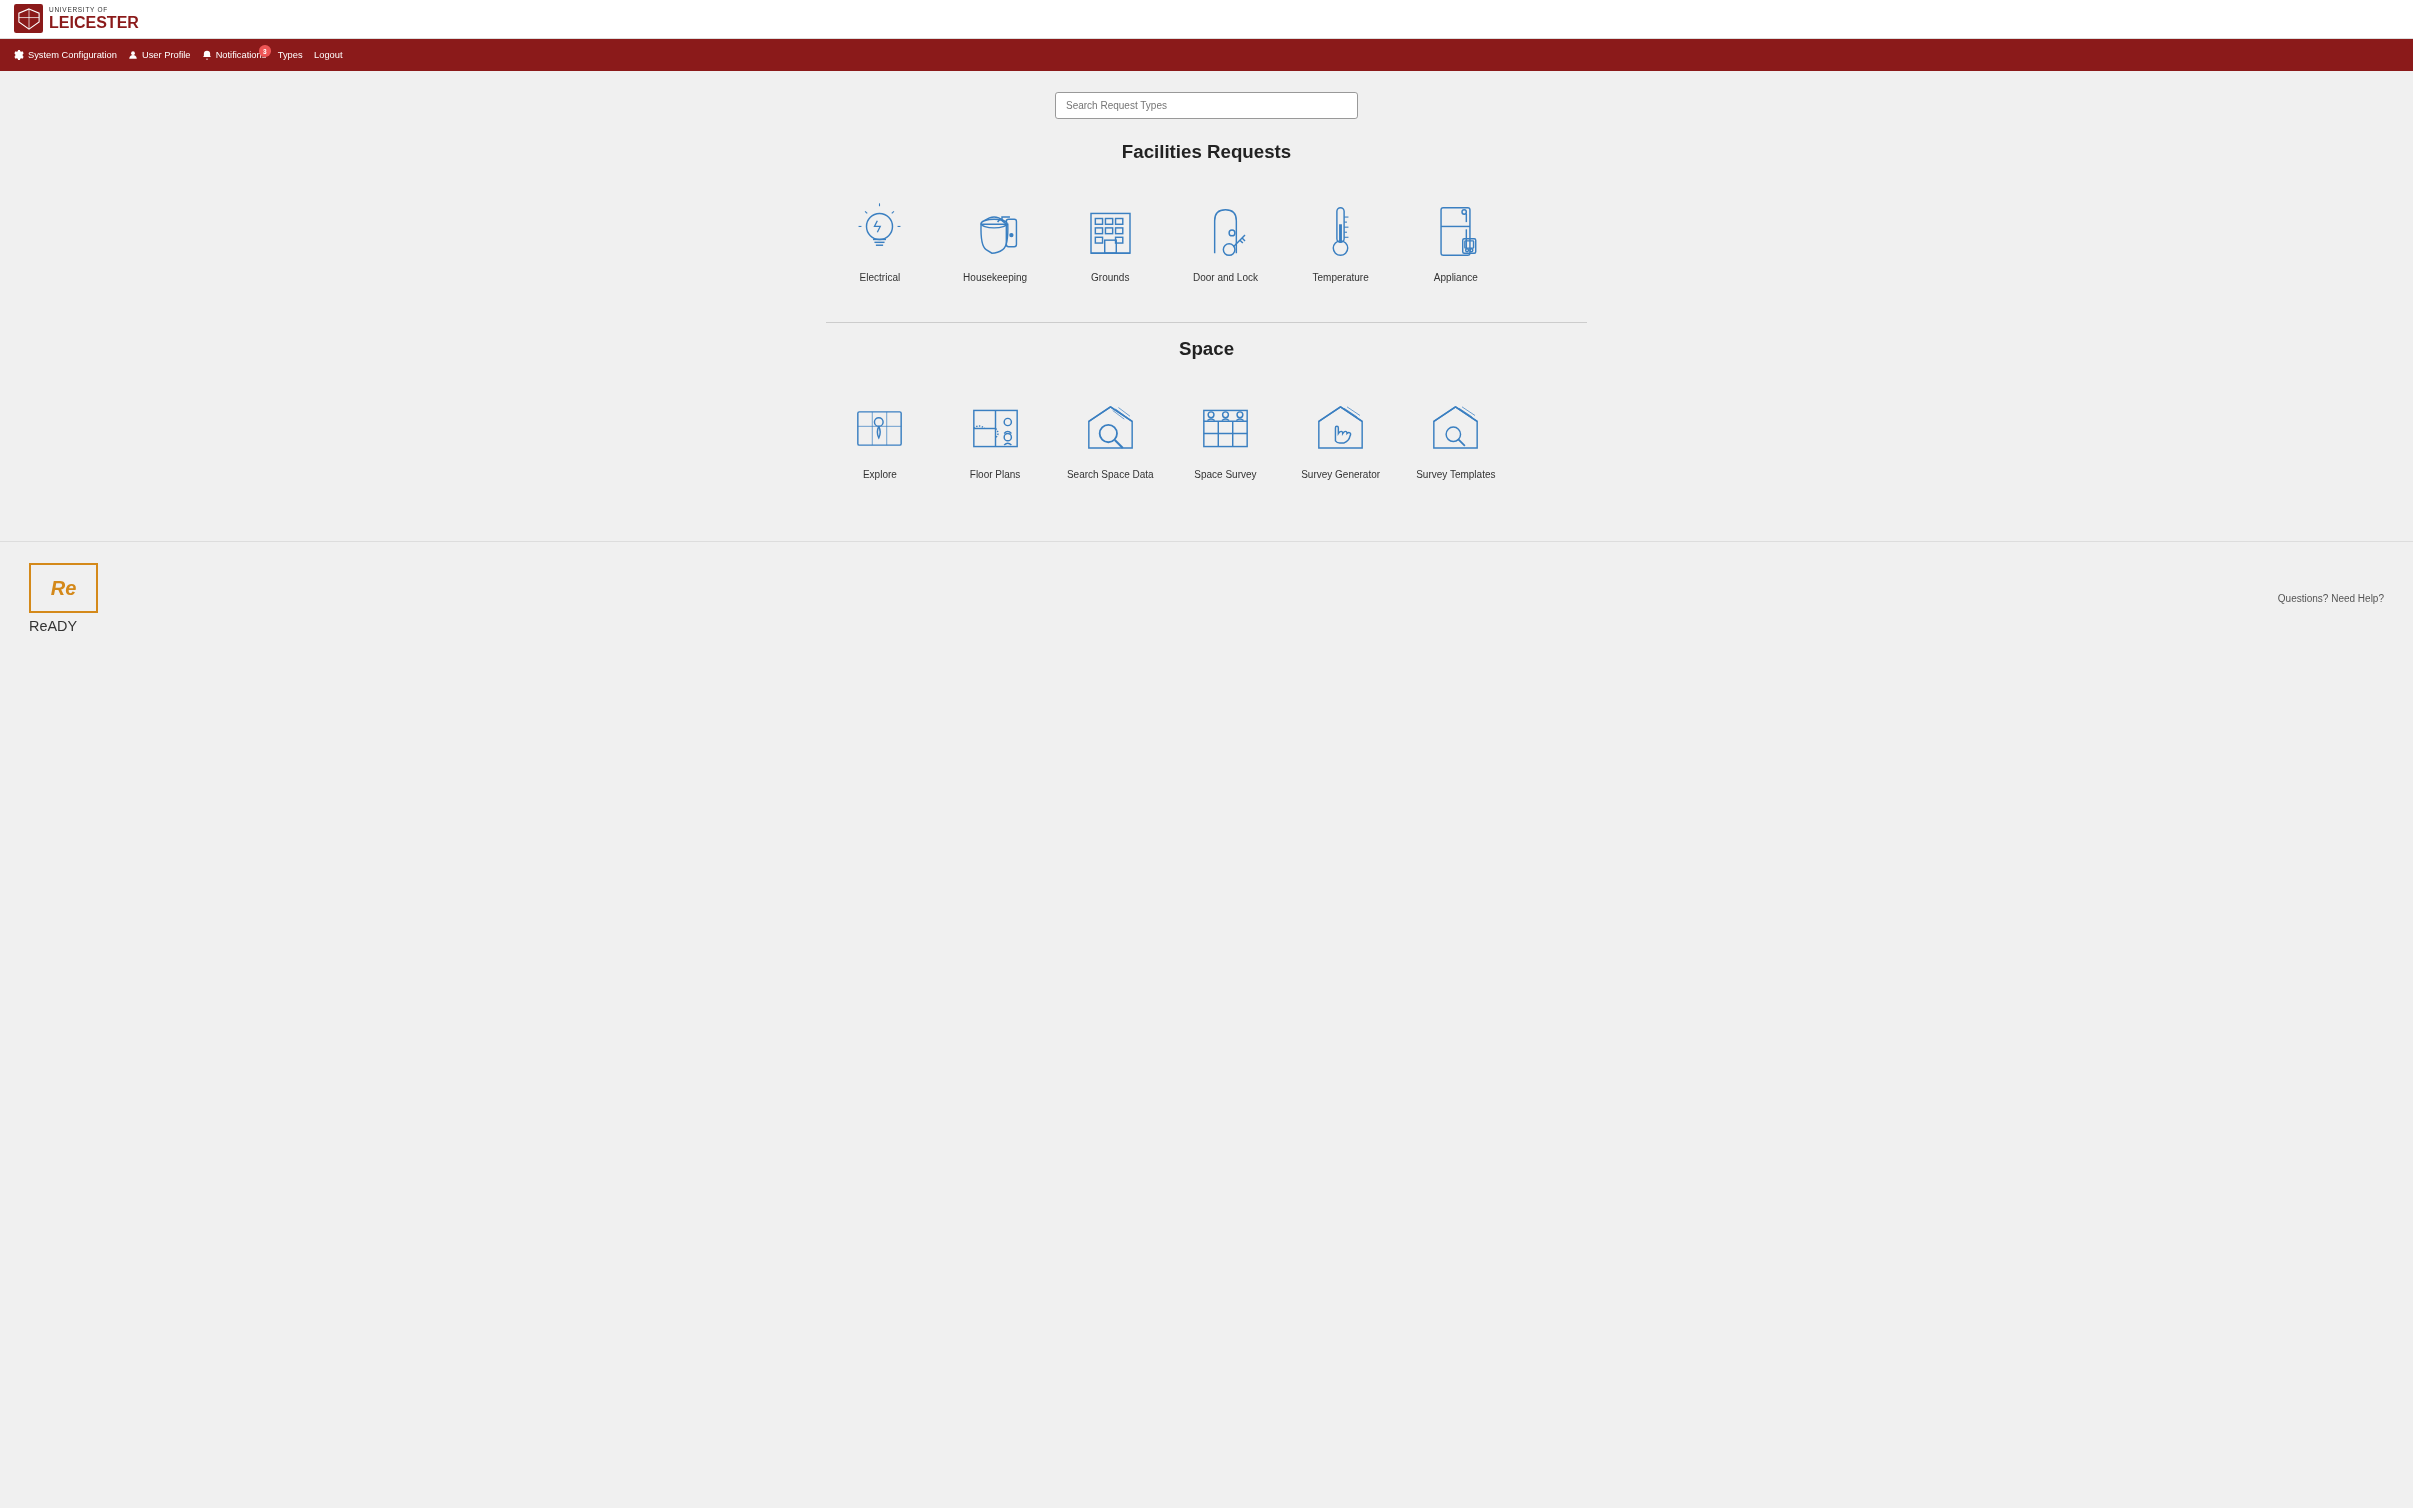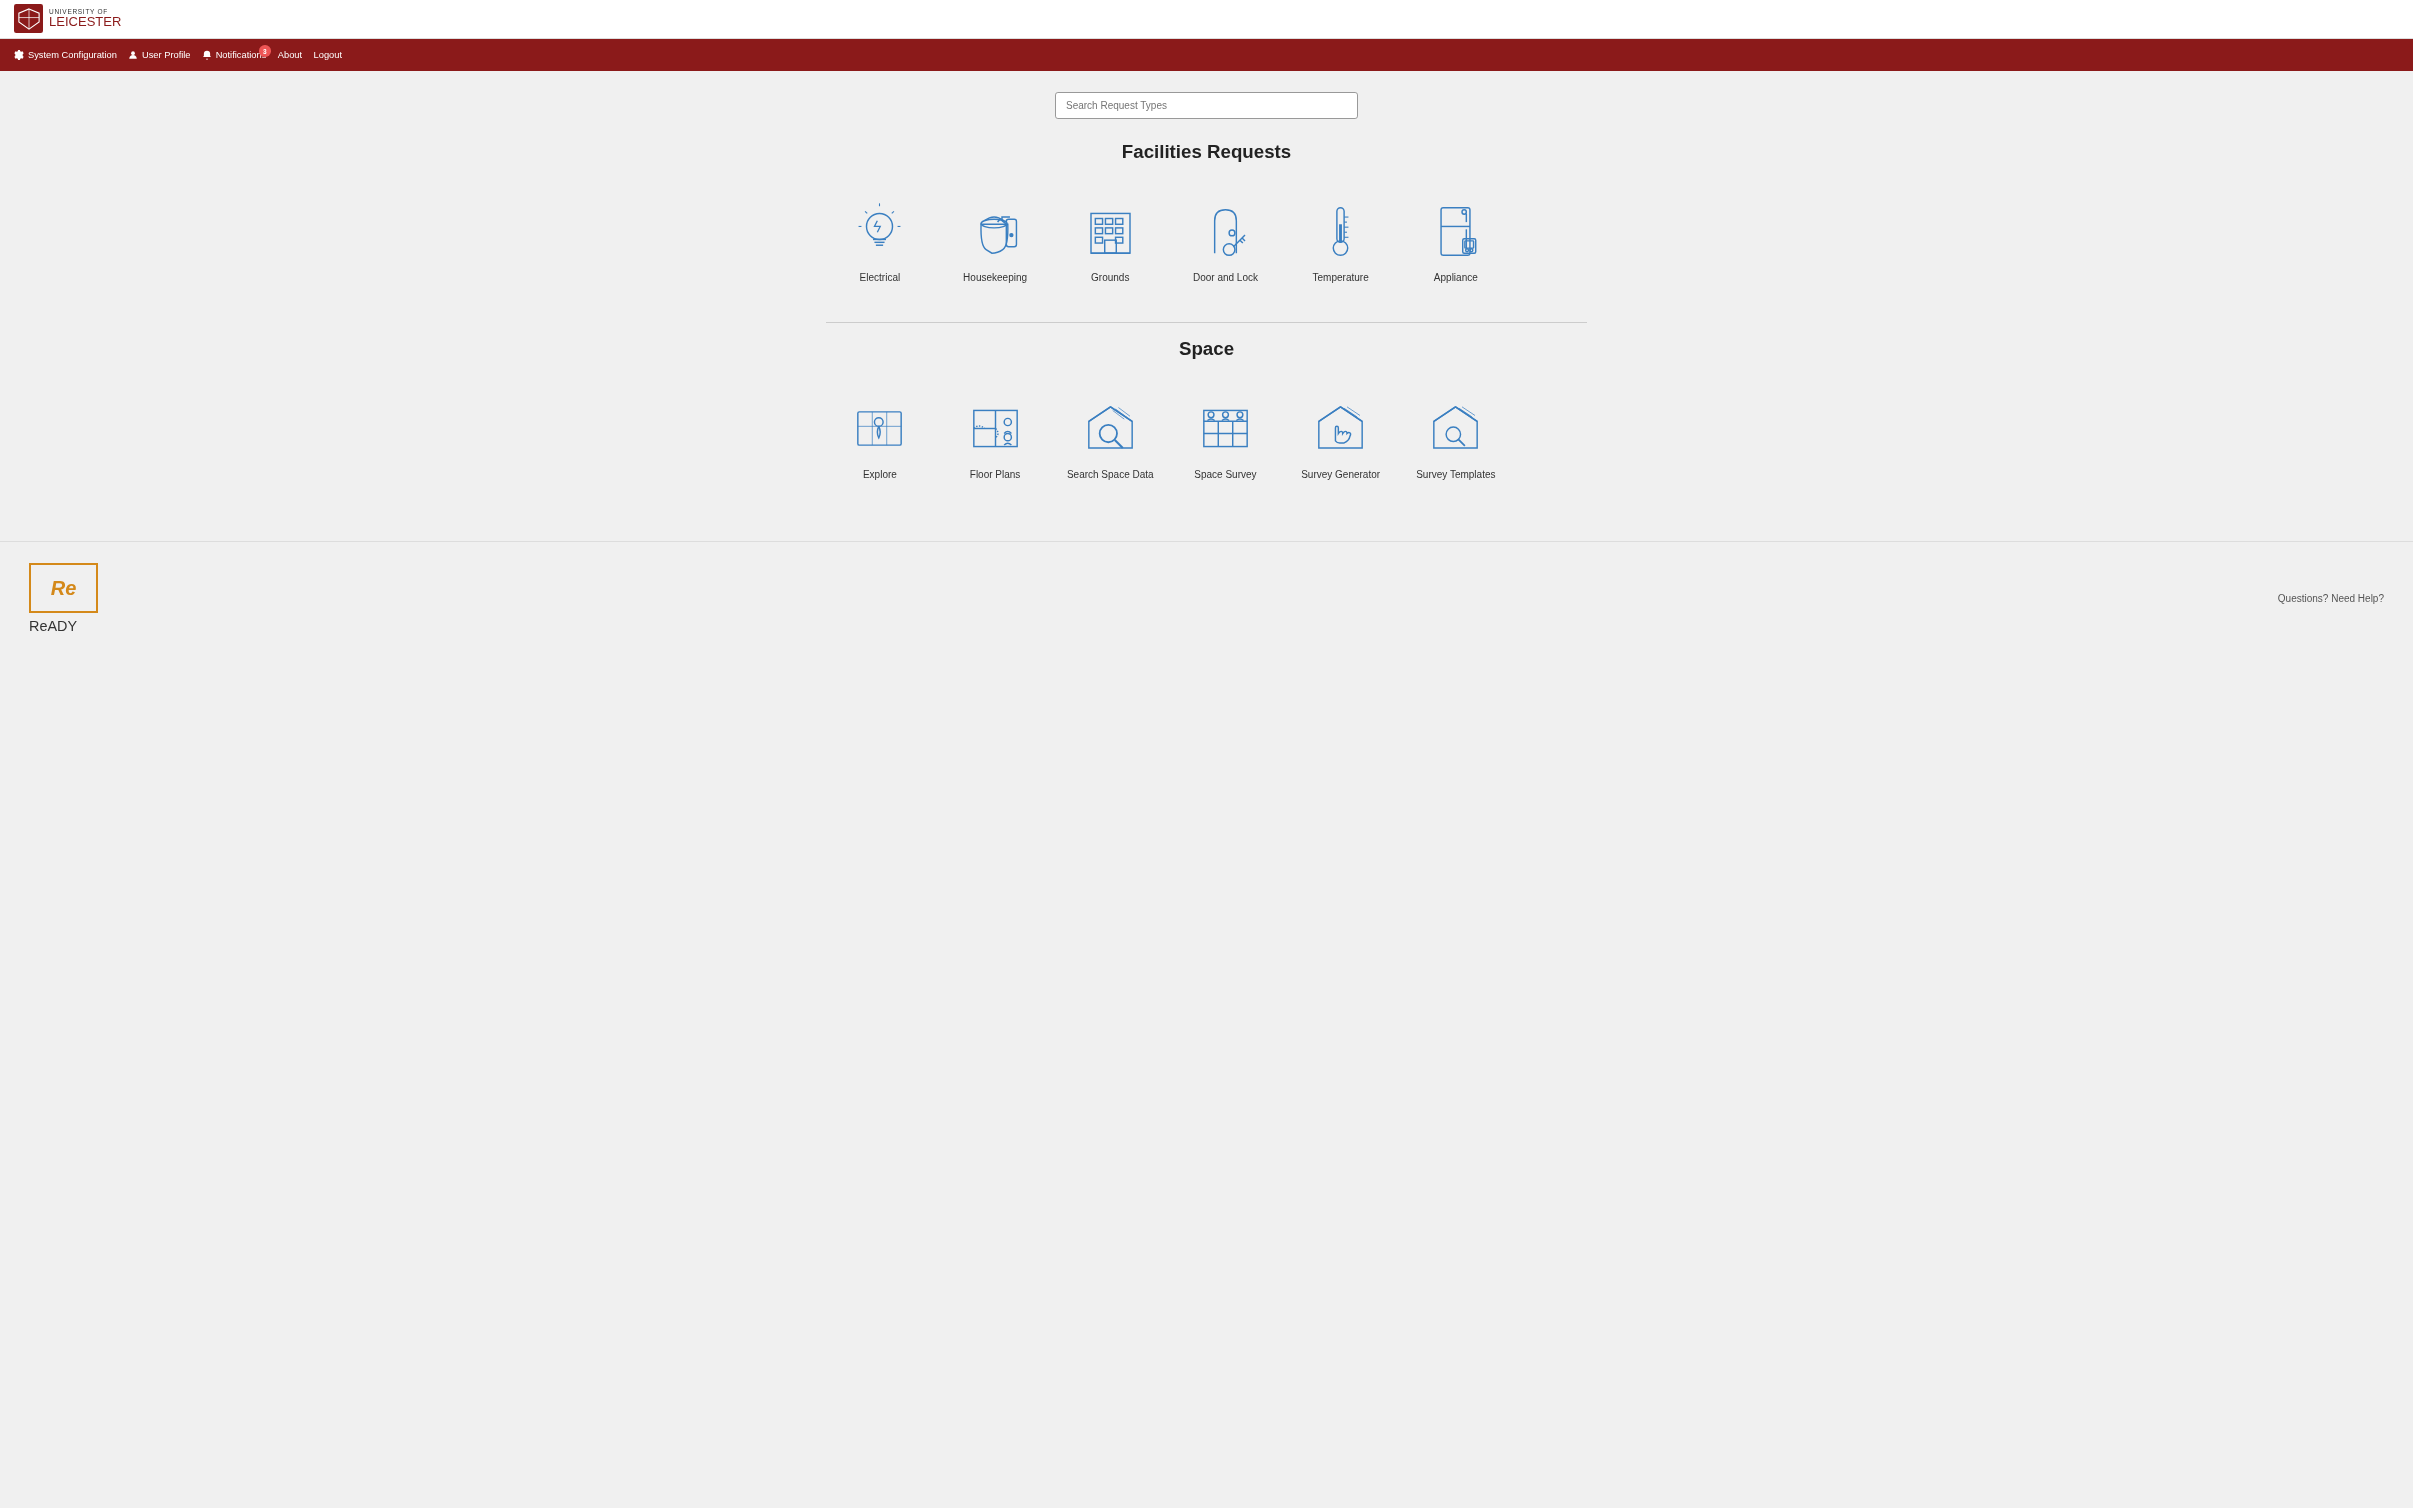--- a/index.html
+++ b/index.html
@@ -16,21 +16,21 @@
     .logo-area { display: flex; align-items: center; gap: 5.7px; }
     .logo-shield {
       width: 29px; height: 29px;
       background: #8b1a1a;
       border-radius: 2.2px;
       display: flex; align-items: center; justify-content: center;
       color: #fff; font-weight: bold; font-size: 7.2px; text-align: center;
     }
     .logo-text { display: flex; flex-direction: column; line-height: 1.1; }
     .logo-text .univ { font-size: 6.5px; color: #333; text-transform: uppercase; letter-spacing: 0.7px; }
-    .logo-text .leicester { font-size: 13px; font-weight: normal; color: #8b1a1a; text-transform: uppercase; }
+    .logo-text .leicester { font-size: 16px; font-weight: bold; color: #8b1a1a; text-transform: uppercase; }
 
     .main-nav {
       background: #8b1a1a;
       display: flex;
       align-items: center;
       padding: 0 14.4px;
       height: 32px;
     }
     .main-nav .nav-left { display: flex; gap: 0; flex: 1; }
     .main-nav .nav-item {
@@ -178,21 +178,21 @@
 
     <div class="nav-right-item notif-badge-wrapper">
       <svg viewBox="0 0 16 16" fill="white">
         <path d="M8 1a5 5 0 00-5 5v4H2v1h12v-1h-1V6a5 5 0 00-5-5zM6.5 14a1.5 1.5 0 003 0z"></path>
       </svg>
       <span class="notif-badge">3</span>
       <span>Notifications</span>
     </div>
 
     <div class="nav-right-item">
-      <span>About</span>
+      <span>Types</span>
     </div>
 
     <div class="nav-right-item">
       <span>Logout</span>
     </div>
   </div>
 </nav>
 
 <div class="content">
 

